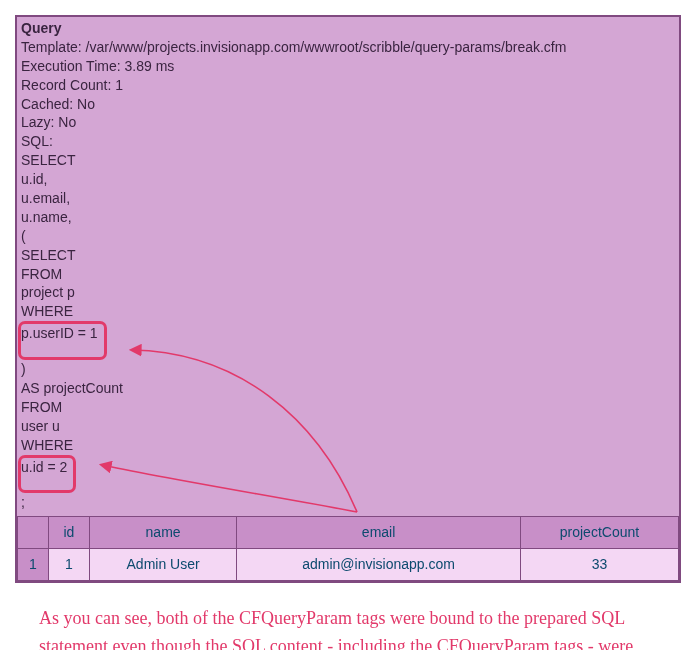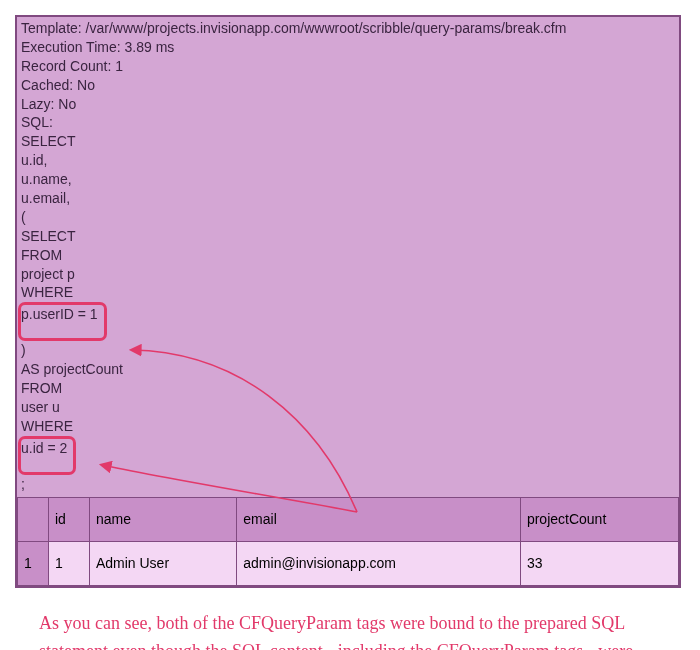--- a/index.html
+++ b/index.html
@@ -32,24 +32,24 @@
   }
   
   table {
     border-collapse: collapse;
     width: 100%;
     margin-top: 4px;
     font-size: 14px;
   }
   th, td {
     border: 1px solid #804a80;
-    padding: 12px 6px;
-    text-align: left;
+    padding: 6px 6px;
+    text-align: center;
     font-weight: 400;
-    color: #000000;
+    color: #0c4a6e;
   }
   thead th { background: #c88fc8; }
   tbody td { background: #f4d7f4; }
   .row-num-h, .row-num { width: 18px; background: #c88fc8 !important; }
   
   .arrows {
     position: absolute;
     left: 0; top: 0;
     pointer-events: none;
   }
@@ -61,20 +61,21 @@
     font-size: 18px;
     line-height: 1.55;
     max-width: 620px;
   }
 </style>
 </head>
 <body>
 
 <div class="panel">
   <div class="panel-inner">
+    <div class="title">Query</div>
     <div>
       <span>Template:</span>
       <span>/var/www/projects.invisionapp.com/wwwroot/scribble/query-params/break.cfm</span>
     </div>
     <div>
       <span>Execution Time:</span>
       <span>3.89 ms</span>
     </div>
     <div>
       <span>Record Count:</span>
@@ -86,22 +87,22 @@
     </div>
     <div>
       <span>Lazy:</span>
       <span>No</span>
     </div>
     <div>SQL:</div>
 
     <div class="sql-block">
       <div class="line">SELECT</div>
       <div class="line">u.id,</div>
+      <div class="line">u.email,</div>
       <div class="line">u.name,</div>
-      <div class="line">u.email,</div>
       <div class="line">(</div>
       <div class="line">SELECT</div>
       <div class="line">FROM</div>
       <div class="line">project p</div>
       <div class="line">WHERE</div>
       <div class="line"><span class="hi">p.userID = 1</span></div>
       <div class="line">)</div>
       <div class="line">AS projectCount</div>
       <div class="line">FROM</div>
       <div class="line">user u</div>

